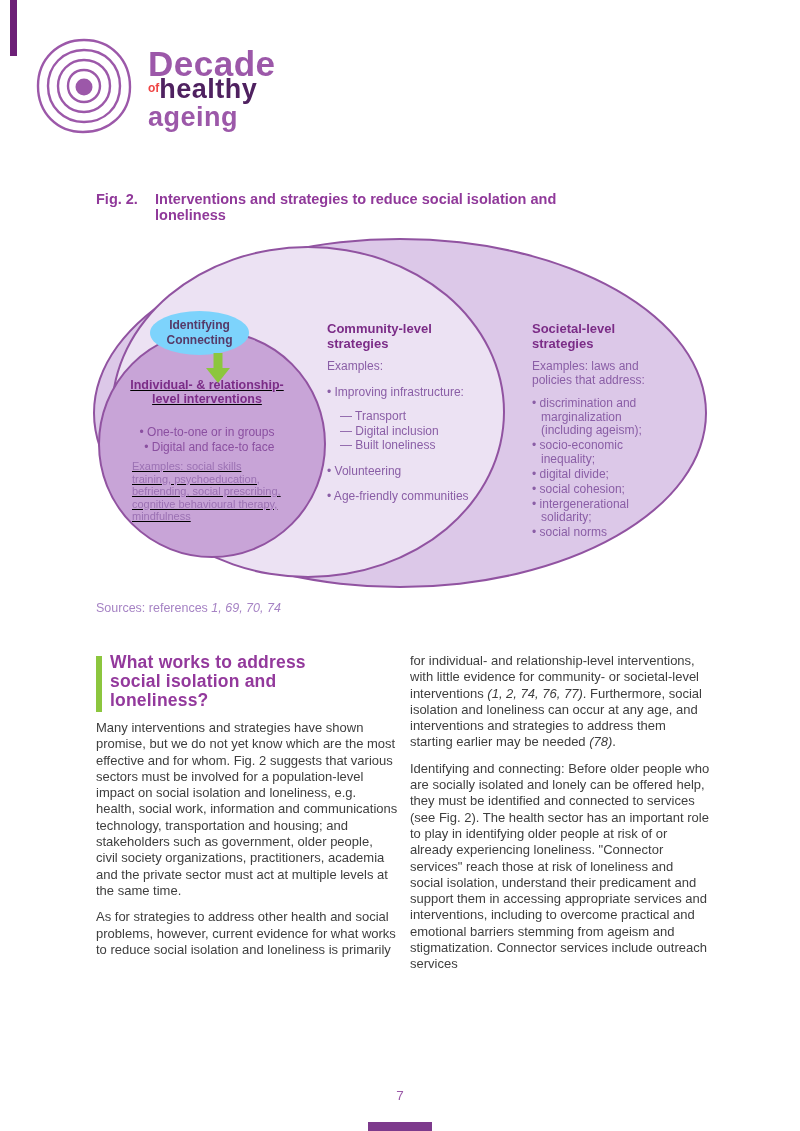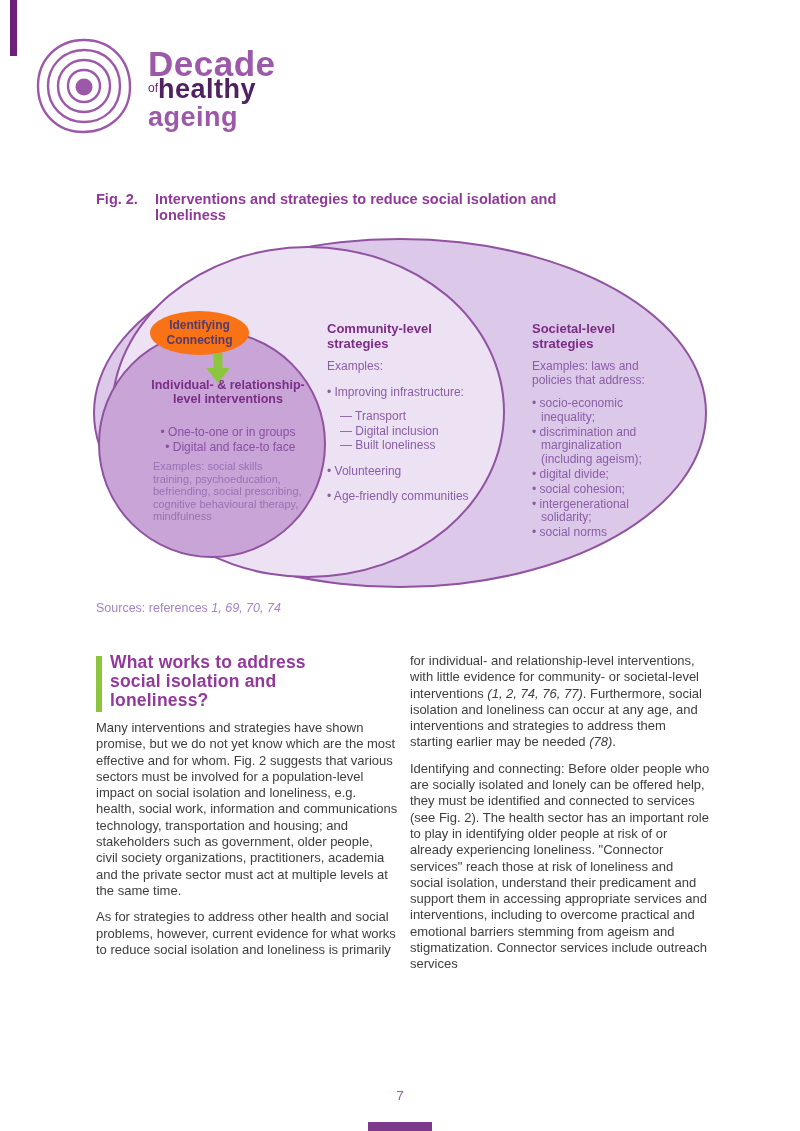--- a/index.html
+++ b/index.html
@@ -9,40 +9,40 @@
   }
   
   .corner-bar{position:absolute;left:10px;top:0;width:7px;height:56px;background:#6d2077;}
   .footer-bar{position:absolute;left:368px;bottom:0;width:64px;height:9px;background:#7d3a8c;}
   .page-num{position:absolute;left:0;top:1088px;width:100%;text-align:center;
     color:#9b59a8;font-size:13.5px;}
   
   .logo-mark{position:absolute;left:36px;top:38px;}
   .logo-text{position:absolute;left:148px;top:52px;line-height:24px;font-weight:bold;}
   .logo-w1{font-size:35px;color:#9c58a9;letter-spacing:.5px;}
-  .logo-of{font-size:12px;color:#701a75;vertical-align:6px;font-weight:normal;}
+  .logo-of{font-size:12px;color:#ef4444;vertical-align:6px;font-weight:bold;}
   .logo-w2{font-size:27px;color:#4f2160;letter-spacing:.5px;}
   .logo-w3{font-size:27px;color:#9c58a9;letter-spacing:.5px;}
   
   .fig-title{position:absolute;left:96px;top:191px;display:flex;color:#90399a;
     font-weight:bold;font-size:14.5px;line-height:16px;}
   .fig-label{width:59px;flex:none;}
   .fig-text{white-space:pre-line;}
   
   .ellipse{position:absolute;border-radius:50%;box-sizing:border-box;border:2px solid #9153a1;}
   .e-outer{left:93px;top:238px;width:614px;height:350px;background:#dcc8e8;}
   .e-mid{left:111px;top:246px;width:394px;height:332px;background:#ece2f3;}
   .e-inner{left:98px;top:330px;width:228px;height:228px;background:#c8a4d7;}
-  .badge{position:absolute;left:150px;top:311px;width:99px;height:44px;background:#f97316;
+  .badge{position:absolute;left:150px;top:311px;width:99px;height:44px;background:#7dd3fc;
     border-radius:50%;display:flex;flex-direction:column;align-items:center;justify-content:center;
     color:#563a68;font-weight:bold;font-size:12px;line-height:15px;z-index:5;}
   .arrow{position:absolute;left:203px;top:353px;z-index:5;}
   .dg-block{position:absolute;z-index:4;}
   .dg-head{color:#7b2c87;font-weight:bold;font-size:13px;line-height:14.5px;white-space:pre-line;}
-  .ind{left:115px;top:378px;width:226px;text-align:center;}
+  .ind{left:94px;top:378px;width:226px;text-align:center;text-decoration:underline;}
   .ind .dg-head{font-size:12.5px;line-height:14px;}
   .ind-bullets{display:inline-block;text-align:right;margin-top:19px;
     color:#8a4fa0;font-size:12px;line-height:15px;}
   .ind-ex{margin:5px 0 0 38px;text-align:left;color:#9b71b3;font-size:11px;
     line-height:12.5px;white-space:pre-line;}
   .com{left:327px;top:322px;width:190px;}
   .soc{left:532px;top:322px;width:180px;}
   .dg-body{color:#8a5ea6;font-size:12px;line-height:13.5px;}
   .mt8{margin-top:9px;}  .mt12{margin-top:12px;}  .mt10{margin-top:10px;}
   .dash{margin-left:13px;line-height:14.5px;}
@@ -130,25 +130,25 @@
     <div class="mt12">• Volunteering</div>
     <div class="mt12">• Age-friendly communities</div>
   </div>
 
   <div class="dg-block soc dg-body">
     <div class="dg-head">Societal-level
 strategies</div>
     <div class="mt8 pre">Examples: laws and
 policies that address:</div>
     <div class="mt10">
-      <div class="hang">• socio-economic
-inequality;</div>
       <div class="hang">• discrimination and
 marginalization
 (including ageism);</div>
+      <div class="hang">• socio-economic
+inequality;</div>
       <div class="hang">• digital divide;</div>
       <div class="hang">• social cohesion;</div>
       <div class="hang">• intergenerational
 solidarity;</div>
       <div class="hang">• social norms</div>
     </div>
   </div>
 
   <div class="sources">
     <span>Sources: references </span><span class="it">1, 69, 70, 74</span>

